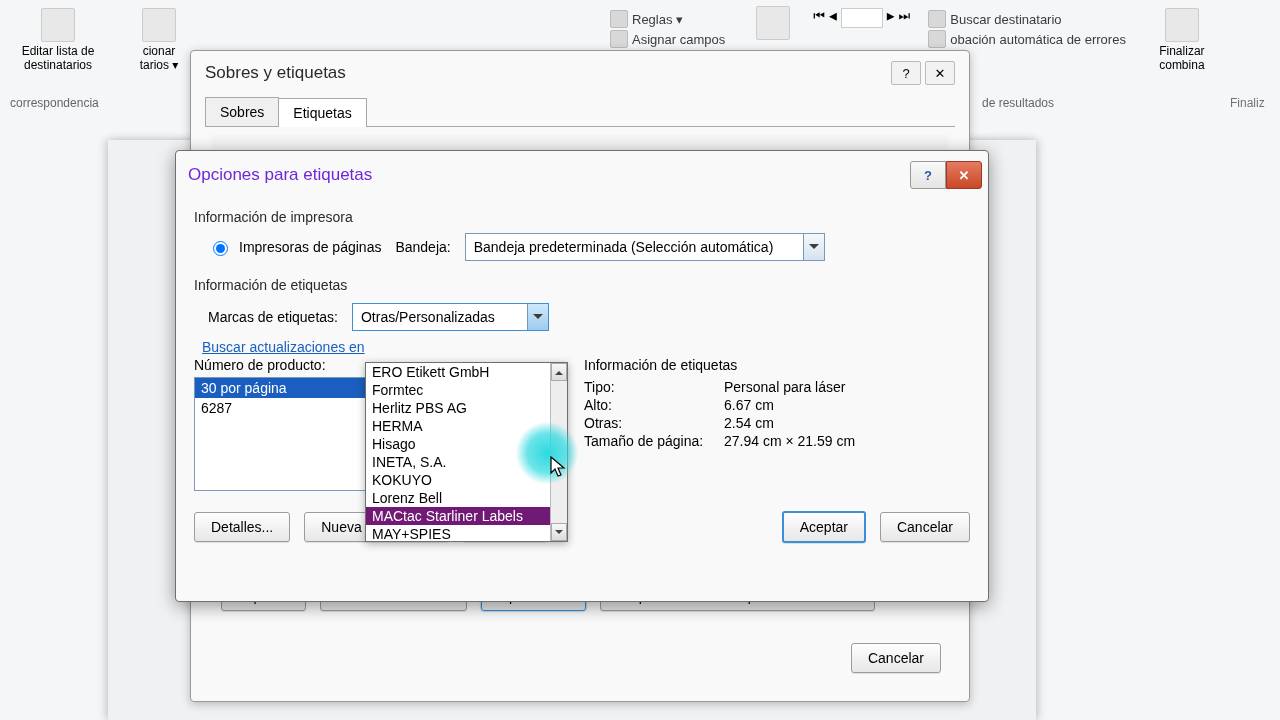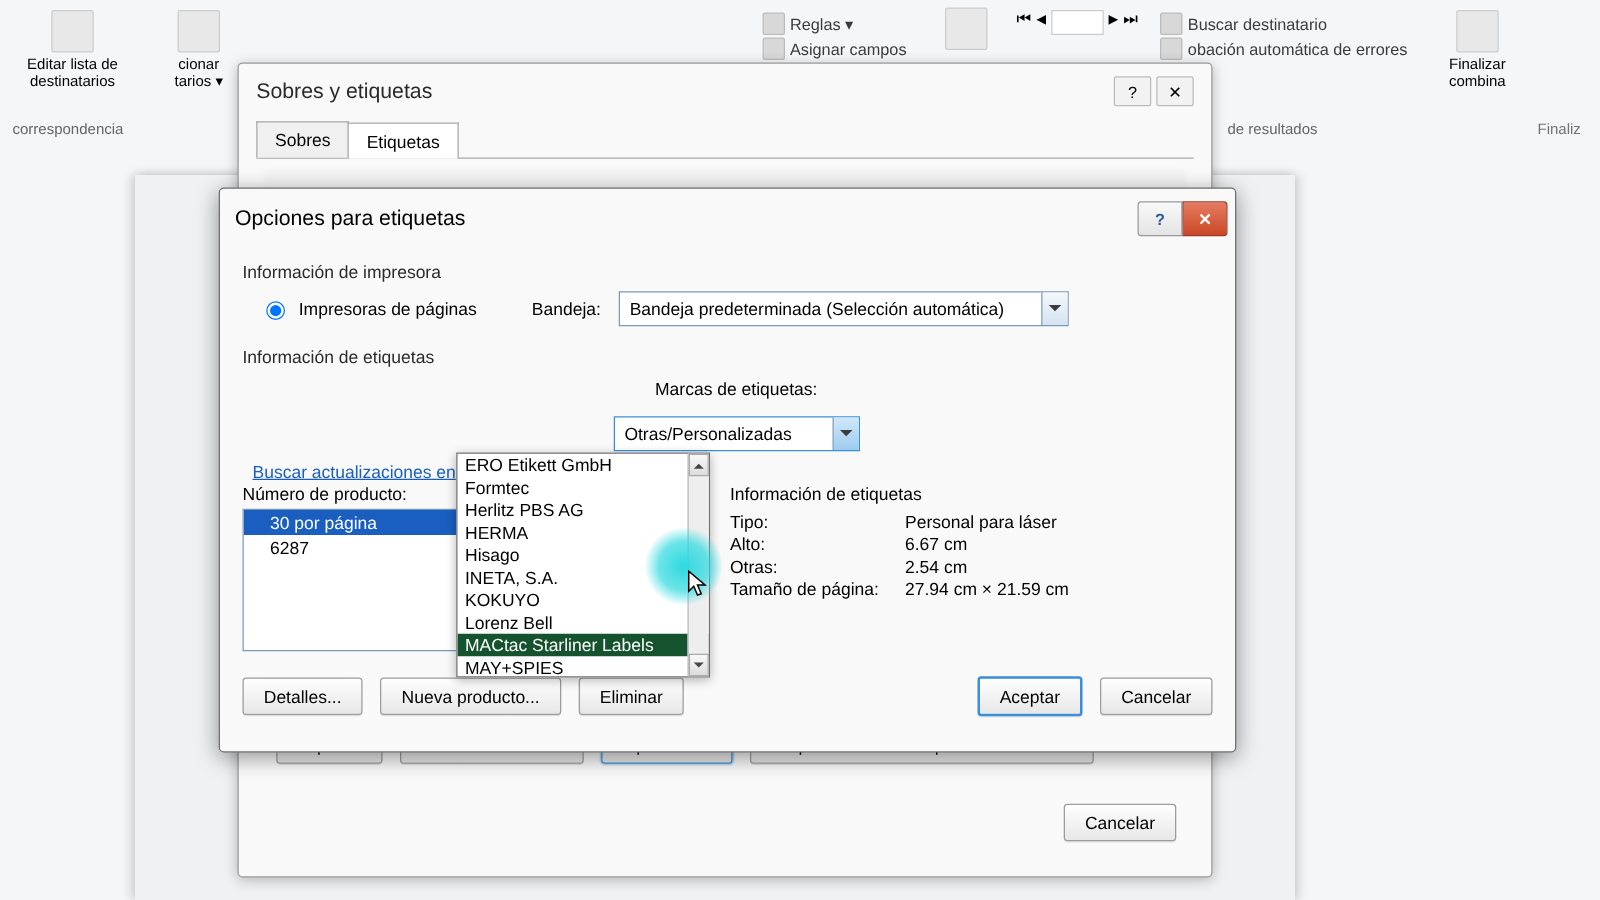--- a/index.html
+++ b/index.html
@@ -52,59 +52,59 @@
   position:absolute;
   left: 175px; top: 150px;
   width: 812px; height: 450px;
   background:#f9f9f9;
   border:1px solid #6f6f6f;
   border-radius:4px;
   box-shadow: 0 4px 18px rgba(0,0,0,.4);
   z-index:10;
 }
 .dialog-front .tf-titlebar { display:flex;align-items:center;justify-content:space-between;padding:10px 6px 8px 12px;}
-.dialog-front .title {font-size:17px;color:#000000;}
+.dialog-front .title {font-size:17px;color:#6d28d9;}
 .tf-btns {display:flex;}
 .tf-btn { width:34px;height:26px;border:1px solid #999;background:linear-gradient(#f9f9f9,#e4e4e4);display:flex;align-items:center;justify-content:center;}
 .tf-btn.help{border-radius:3px 0 0 3px;}
 .tf-btn.close{background:linear-gradient(#e67b61,#c94826);border-radius:0 3px 3px 0;border-color:#9a3a26;}
 .tf-body {padding:6px 18px 12px;}
 .section-h {font-size:14px;color:#2a2a2a;margin:6px 0 8px;}
 .radio-row {display:flex;align-items:center;margin:4px 0 4px 14px;font-size:14px;gap:8px;}
 input[type=radio]{width:15px;height:15px;}
 .tray-row{display:flex;align-items:center;gap:14px;margin-left:14px;margin-top:6px;}
 .combo {display:flex;align-items:center;border:1px solid #7a99b8;background:#fff;height:26px;}
 .combo .ctext{padding:0 8px;font-size:14px;flex:1;white-space:nowrap;}
 .combo .carrow{width:20px;height:100%;border-left:1px solid #7a99b8;background:linear-gradient(#f4f8fc,#d5e3f0);display:flex;align-items:center;justify-content:center;}
 .combo .carrow::after{content:"";border:5px solid transparent;border-top-color:#3b3b3b;margin-top:4px;}
-.labels-row {display:flex;align-items:center;gap:14px;margin:10px 0 4px 14px;font-size:14px;flex-direction:column;}
+.labels-row {display:flex;align-items:center;gap:14px;margin:10px 0 4px 14px;font-size:14px;}
 .link {color:#1a5fbf;text-decoration:underline;cursor:pointer;font-size:14px;margin-left:4px;}
 .prod-list {width:175px;height:112px;border:1px solid #7a99b8;background:#fff;overflow:auto;font-size:14px;}
-.prod-list .pi{padding:2px 21px;cursor:pointer;}
+.prod-list .pi{padding:2px 6px;cursor:pointer;}
 .prod-list .pi.sel{background:#1a5fbf;color:#fff;}
 .info-box {flex:1;font-size:14px;padding-top:0;}
 .info-box .hdr{margin-bottom:6px;}
 .info-box .irow{display:flex;margin:2px 0;}
 .info-box .ilbl{width:140px;}
 .btn-row {display:flex;gap:14px;margin-top:20px;align-items:center;}
 .btn-row .spacer{flex:1;}
 .btn.primary{border:2px solid #3a8fd8;background:linear-gradient(#fefefe,#e7e7e7);}
 
 .dropdown-list {
   position:absolute;
   left:365px; top:362px;
   width:201px;
   background:#fff;
   border:1px solid #6f6f6f;
   z-index:20;
   box-shadow:0 2px 8px rgba(0,0,0,.3);
 }
 .dropdown-list .dl-inner{max-height:178px;overflow:hidden;font-size:14px;}
 .dropdown-list .ditem{padding:1px 6px;cursor:pointer;white-space:nowrap;}
-.dropdown-list .ditem.hi{background:#14532d;color:#fff;}
+.dropdown-list .ditem.hi{background:#701a75;color:#fff;}
 .dropdown-list .scroll{position:absolute;right:0;top:0;bottom:0;width:16px;background:#eee;border-left:1px solid #bbb;}
 .dropdown-list .scroll .sbtn{height:16px;background:linear-gradient(#f8f8f8,#dcdcdc);border:1px solid #aaa;display:flex;align-items:center;justify-content:center;}
 .dropdown-list .scroll .sbtn.bot{position:absolute;bottom:0;left:0;right:0;}
 .dropdown-list .scroll .sbtn::after{content:"";border:4px solid transparent;}
 .dropdown-list .scroll .sbtn.top::after{border-bottom-color:#444;margin-bottom:3px;}
 .dropdown-list .scroll .sbtn.bot::after{border-top-color:#444;margin-top:3px;}
 
 .cursor-glow{
   position:absolute;
   left:516px; top:422px;
@@ -223,21 +223,21 @@
         </div>
     </div>
   </div>
   <div class="tf-body">
     <div class="section-h">Información de impresora</div>
     <div class="tray-row">
       <label class="radio-row" style="margin:0">
         <input type="radio" name="pt" checked="" style="">
         <span>Impresoras de páginas</span>
       </label>
-      <span style="margin-left:30px;font-size:14px">Bandeja:</span>
+      <span style="font-size:14px">Bandeja:</span>
       <div class="combo" style="width:358px">
         <span class="ctext">Bandeja predeterminada (Selección automática)</span>
         <span class="carrow"></span>
       </div>
     </div>
 
     <div class="section-h" style="margin-top:16px">Información de etiquetas</div>
     <div class="labels-row">
       <span>Marcas de etiquetas:</span>
       <div class="combo" style="width:195px;border:1px solid #3a8fd8">

